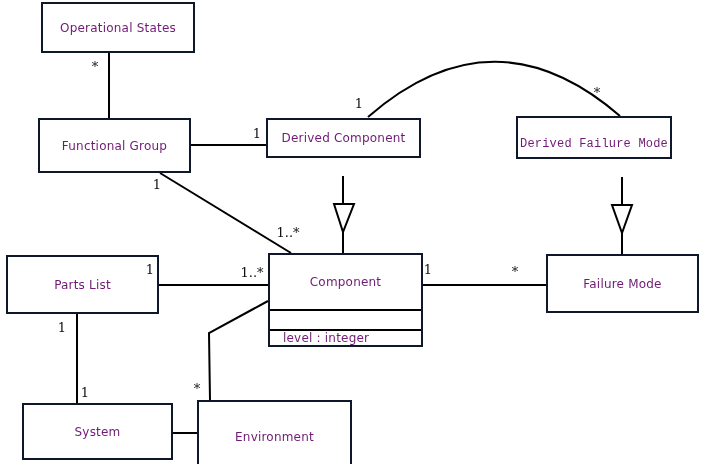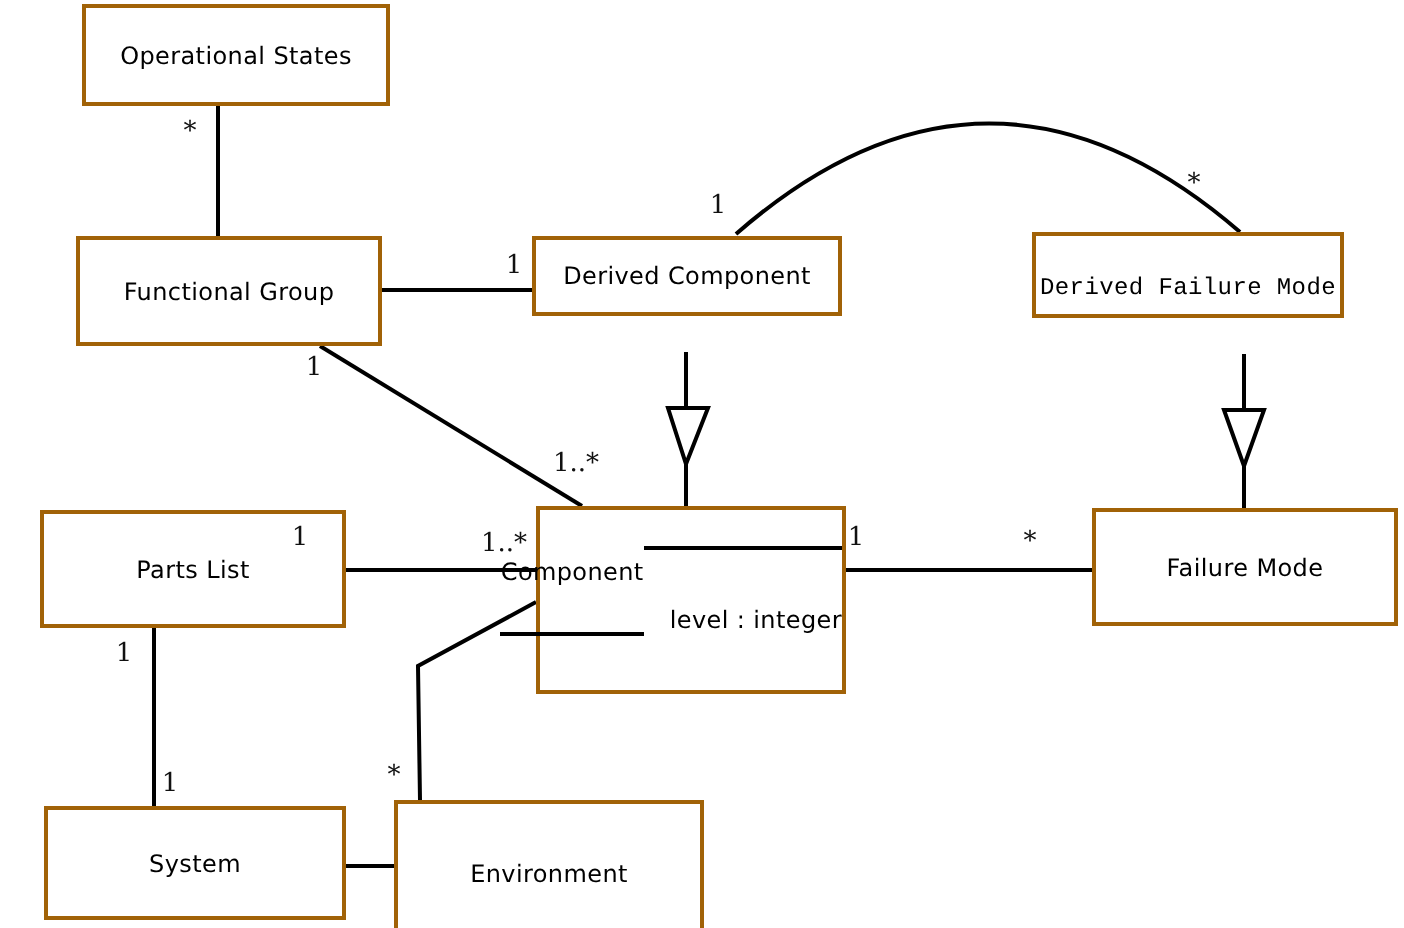--- a/index.html
+++ b/index.html
@@ -7,31 +7,31 @@
     position:relative;
     width:702px;height:464px;
     background:#ffffff;
     font-family:"DejaVu Sans","Liberation Sans",sans-serif;
     overflow:hidden;
   }
   #edges{position:absolute;left:0;top:0;width:702px;height:464px;}
   .node{
     position:absolute;
     box-sizing:border-box;
-    border:2px solid #a16207;
+    border:2px solid #0f172a;
     background:#fff;
     display:flex;
     align-items:center;
     justify-content:center;
     font-size:12px;
-    color:#000000;
+    color:#701a75;
     letter-spacing:.2px;
   }
   .node .lbl{white-space:nowrap;}
-  .component{flex-direction:row;align-items:stretch;justify-content:flex-end;padding:0;}
+  .component{flex-direction:column;align-items:stretch;justify-content:space-between;padding:0;}
   .compartment-name{
     box-sizing:border-box;
     height:63px;
     display:flex;align-items:center;justify-content:center;
     border-bottom:2px solid #000;
   }
   .compartment-attrs{
     box-sizing:border-box;
     flex:1;
     margin-top:18px;
@@ -91,21 +91,21 @@
   </div>
 
   <div class="node" style="left:266px;top:118px;width:155px;height:40px;">
     <span class="lbl">Derived Component</span>
   </div>
 
   <div class="node" style="left:516px;top:116px;width:156px;height:43px;font-family:Liberation Mono, monospace;">
     <span class="lbl" style="padding-top:13px;">Derived Failure Mode</span>
   </div>
 
-  <div class="node" style="left:20px;top:255px;width:153px;height:59px;">
+  <div class="node" style="left:6px;top:255px;width:153px;height:59px;">
     <span class="lbl">Parts List</span>
   </div>
 
   <div class="node component" style="left:268px;top:253px;width:155px;height:94px;">
     <div class="compartment-name">
       <span class="lbl">Component</span>
     </div>
     <div class="compartment-attrs">
       <span class="lbl">level : integer</span>
     </div>

